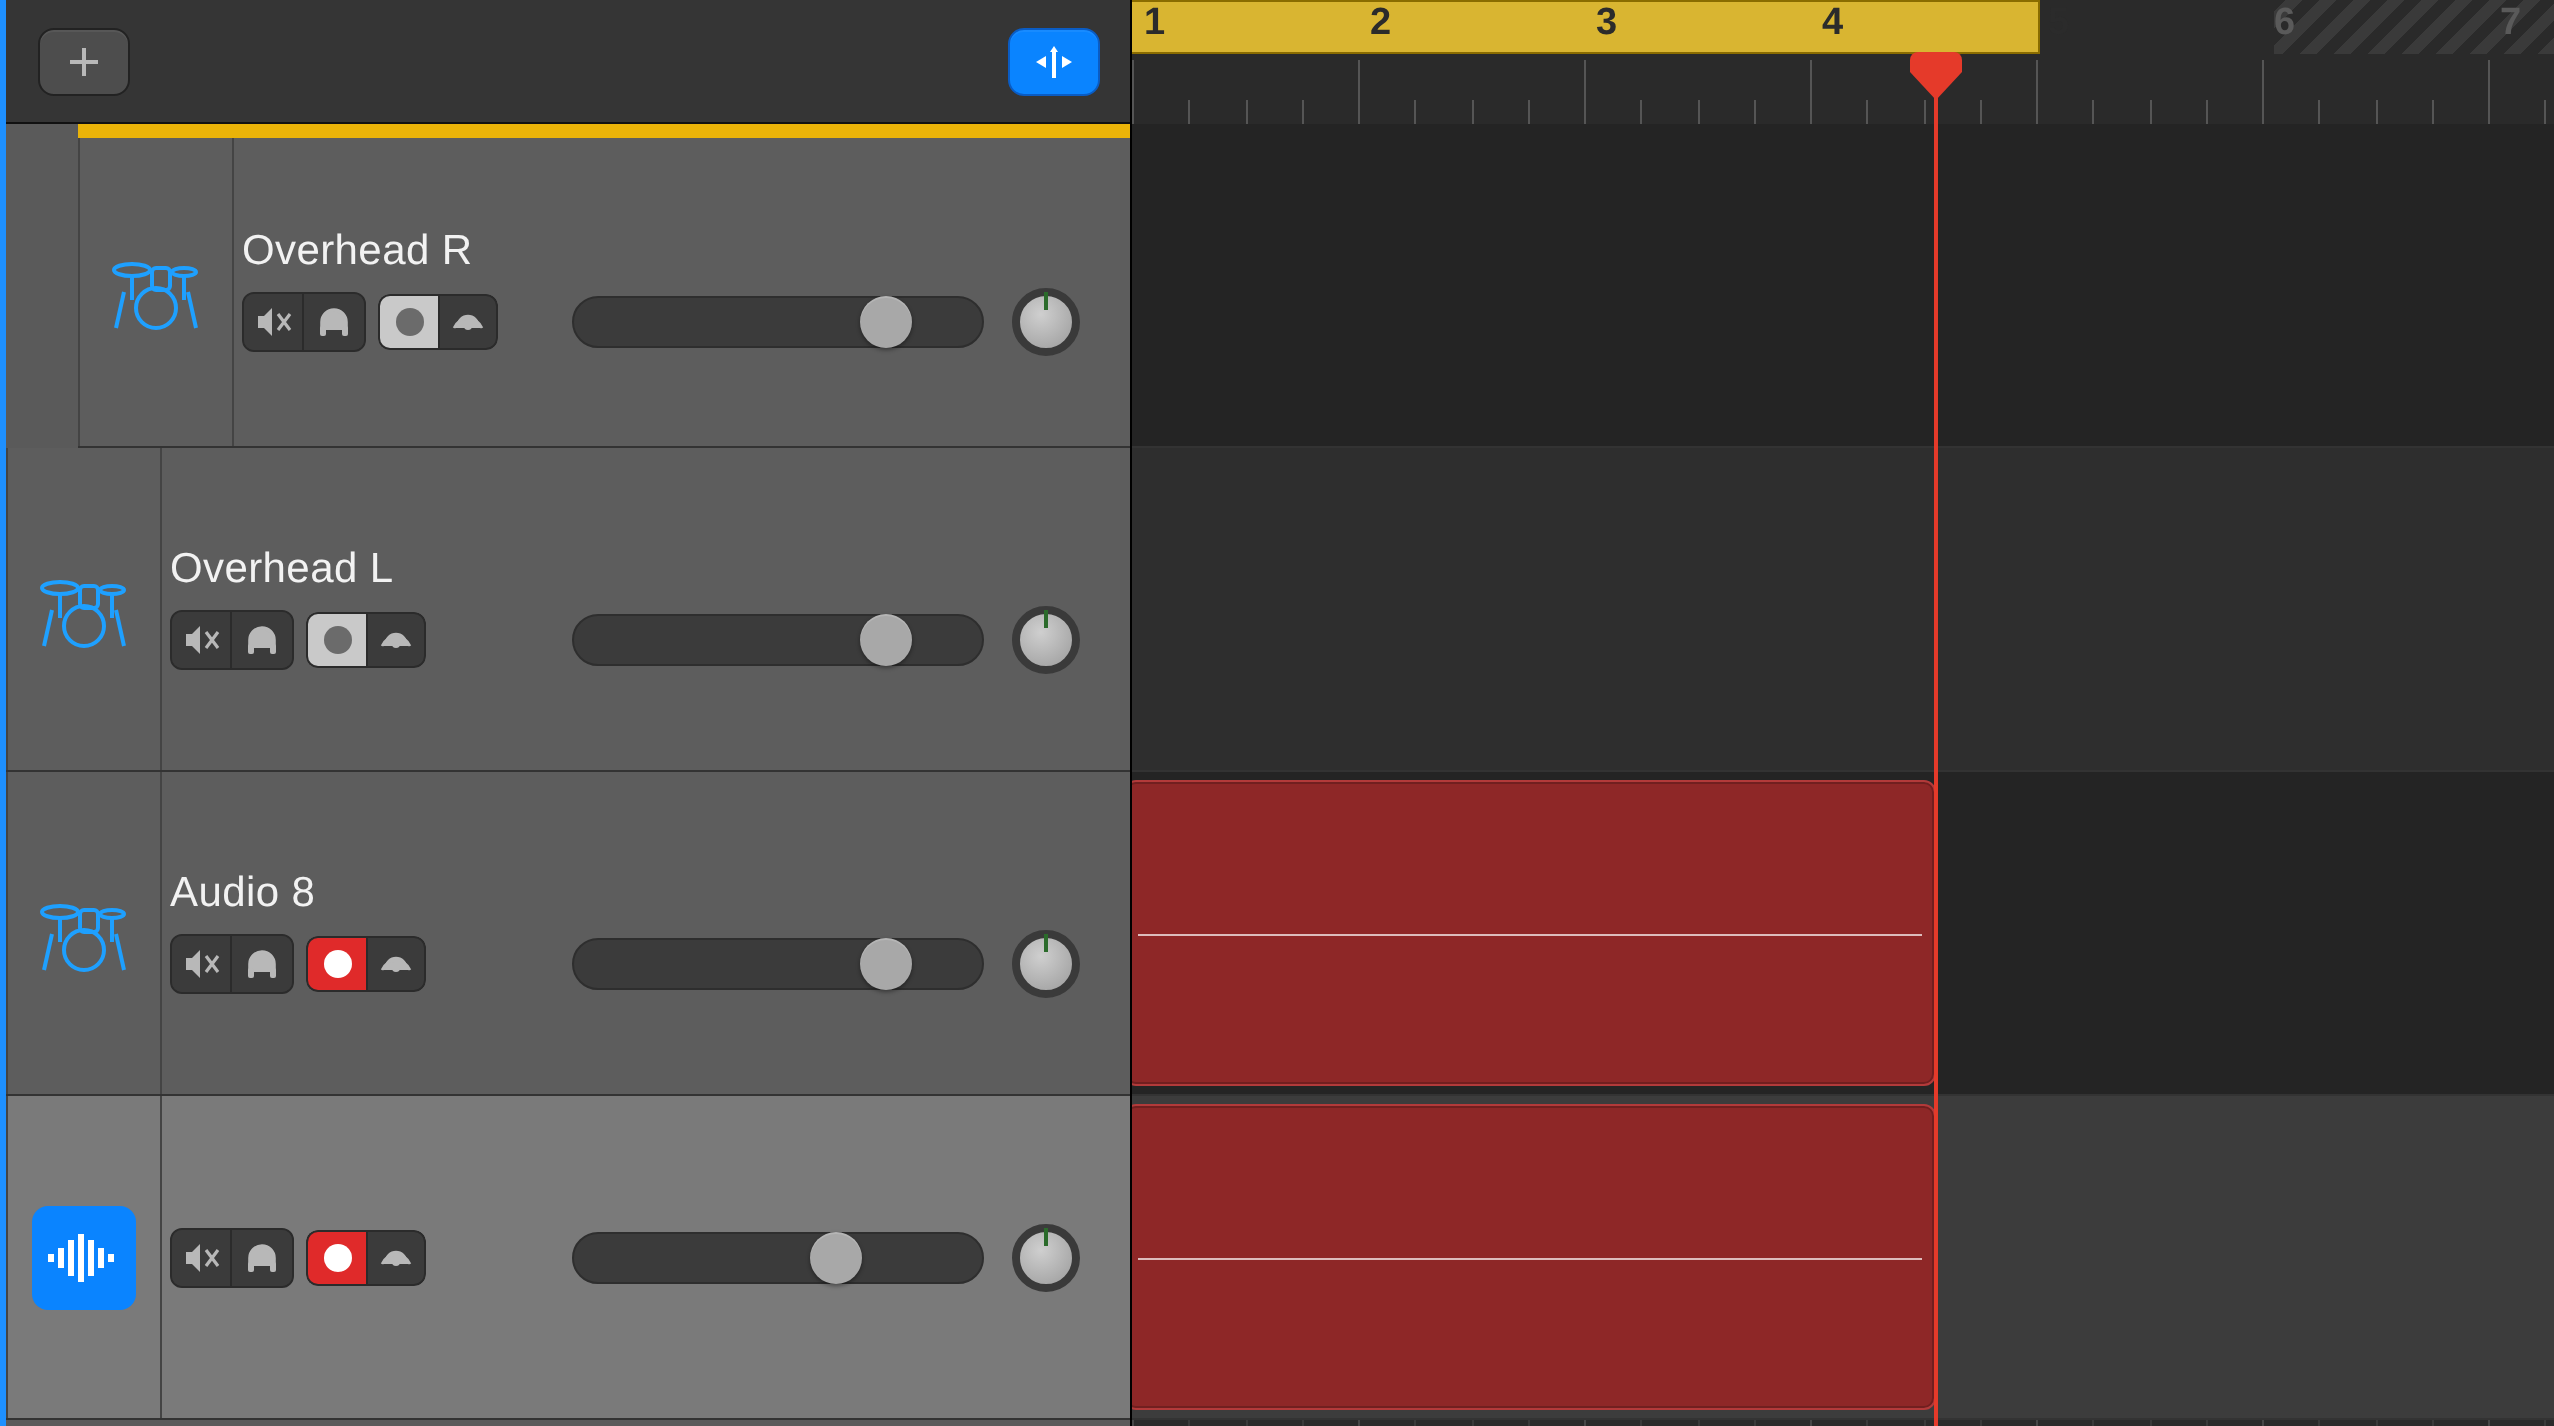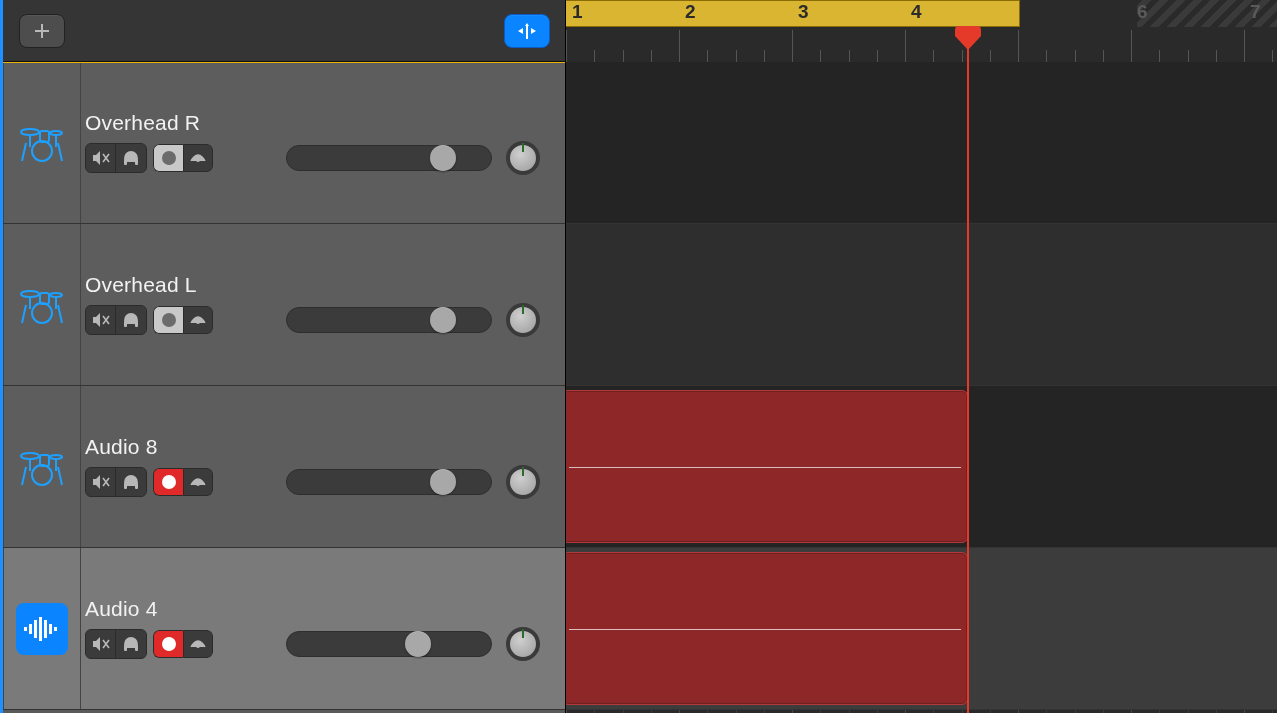--- a/index.html
+++ b/index.html
@@ -68,21 +68,21 @@
     height: 162px;
     display: flex;
     align-items: stretch;
     border-bottom: 1px solid #333;
     background: #5d5d5d;
     position: relative;
   }
   .track-row.selected {
     background: #7a7a7a;
   }
-  .track-row:first-of-type{ border-top:1px solid #eab308; }
+  .track-row:first-of-type{ border-top:7px solid #eab308;margin-left:36px; }
   .track-icon-col {
     flex: 0 0 78px;
     display: flex;
     align-items: center;
     justify-content: center;
     border-right: 1px solid #444;
     border-left: 1px solid #444;
   }
   .track-icon-box {
     width: 52px;
@@ -498,21 +498,20 @@
       <rect x="12" y="4" width="3" height="18"></rect>
       <rect x="17" y="1" width="3" height="24"></rect>
       <rect x="22" y="4" width="3" height="18"></rect>
       <rect x="27" y="8" width="3" height="10"></rect>
       <rect x="32" y="11" width="3" height="4"></rect>
     </g>
   </svg>
             </div>
     </div>
     <div class="track-body">
-      <div class="track-name">Audio 4</div>
       <div class="track-controls">
         <div class="seg-group">
           <div class="seg-btn">
                   <svg width="18" height="16" viewBox="0 0 18 16">
     <path class="ic" d="M1 5h3l4-4v14l-4-4H1z"></path>
     <path class="ic" d="M11 4l6 8M17 4l-6 8" stroke="#b8b8b8" stroke-width="1.6" fill="none"></path>
   </svg>
                 </div>
           <div class="seg-btn">
                   <svg width="18" height="16" viewBox="0 0 18 16">

